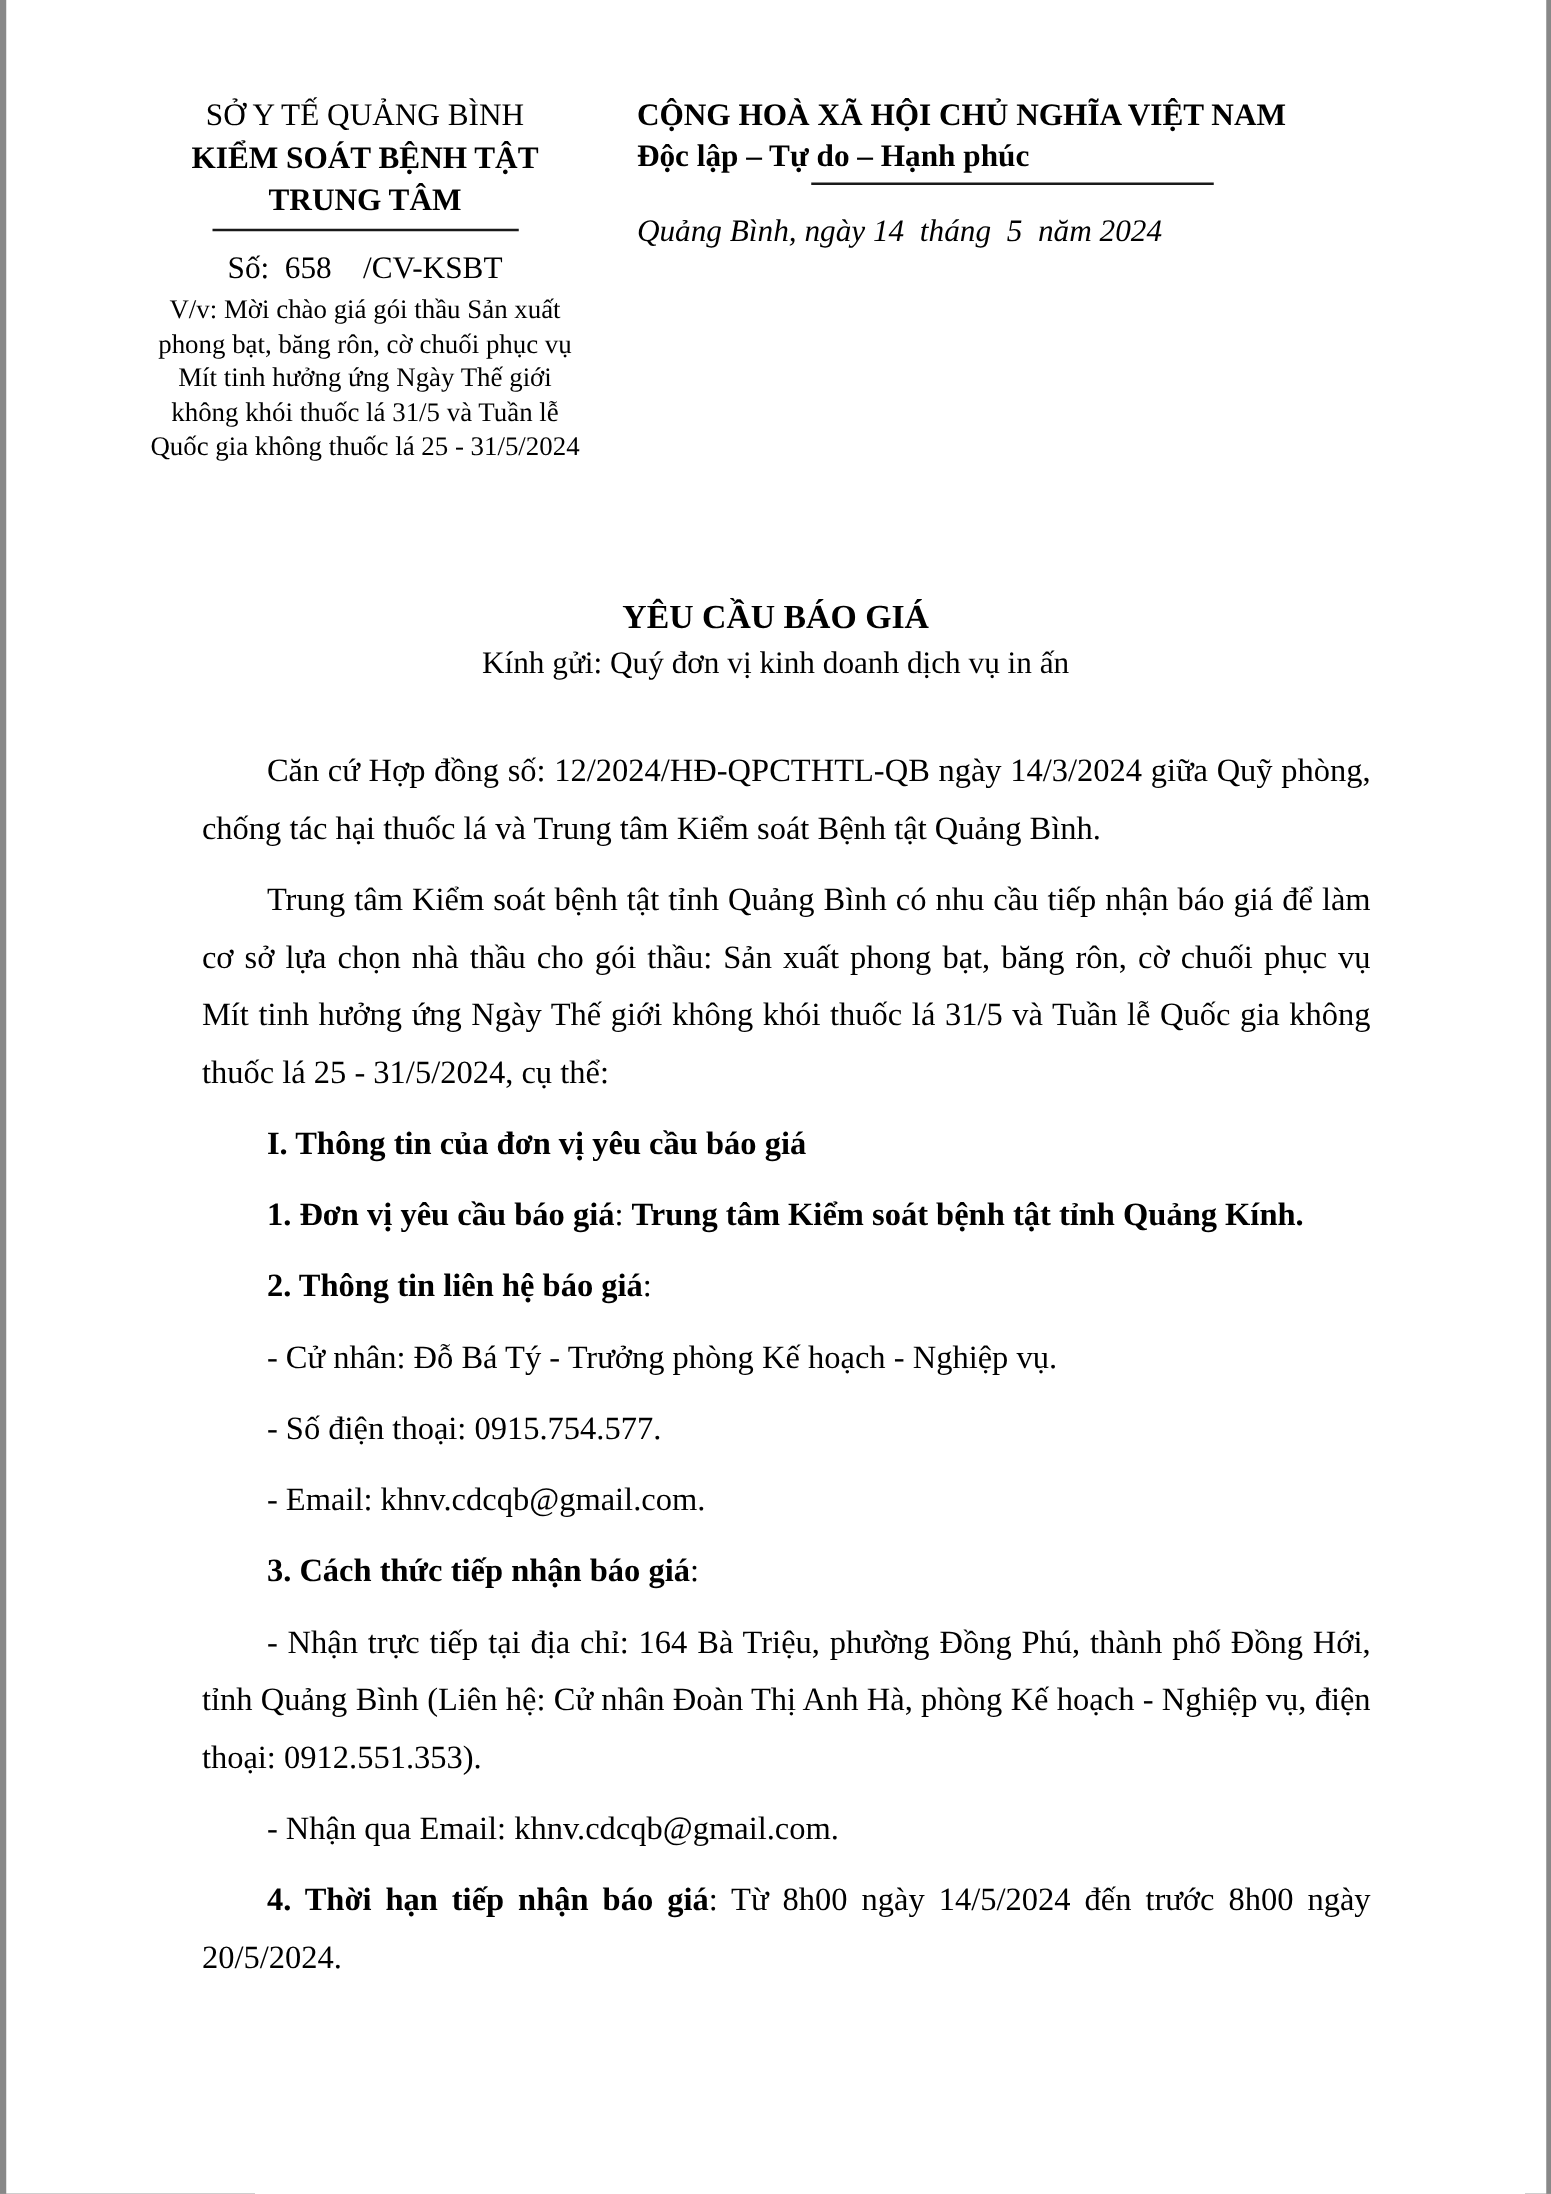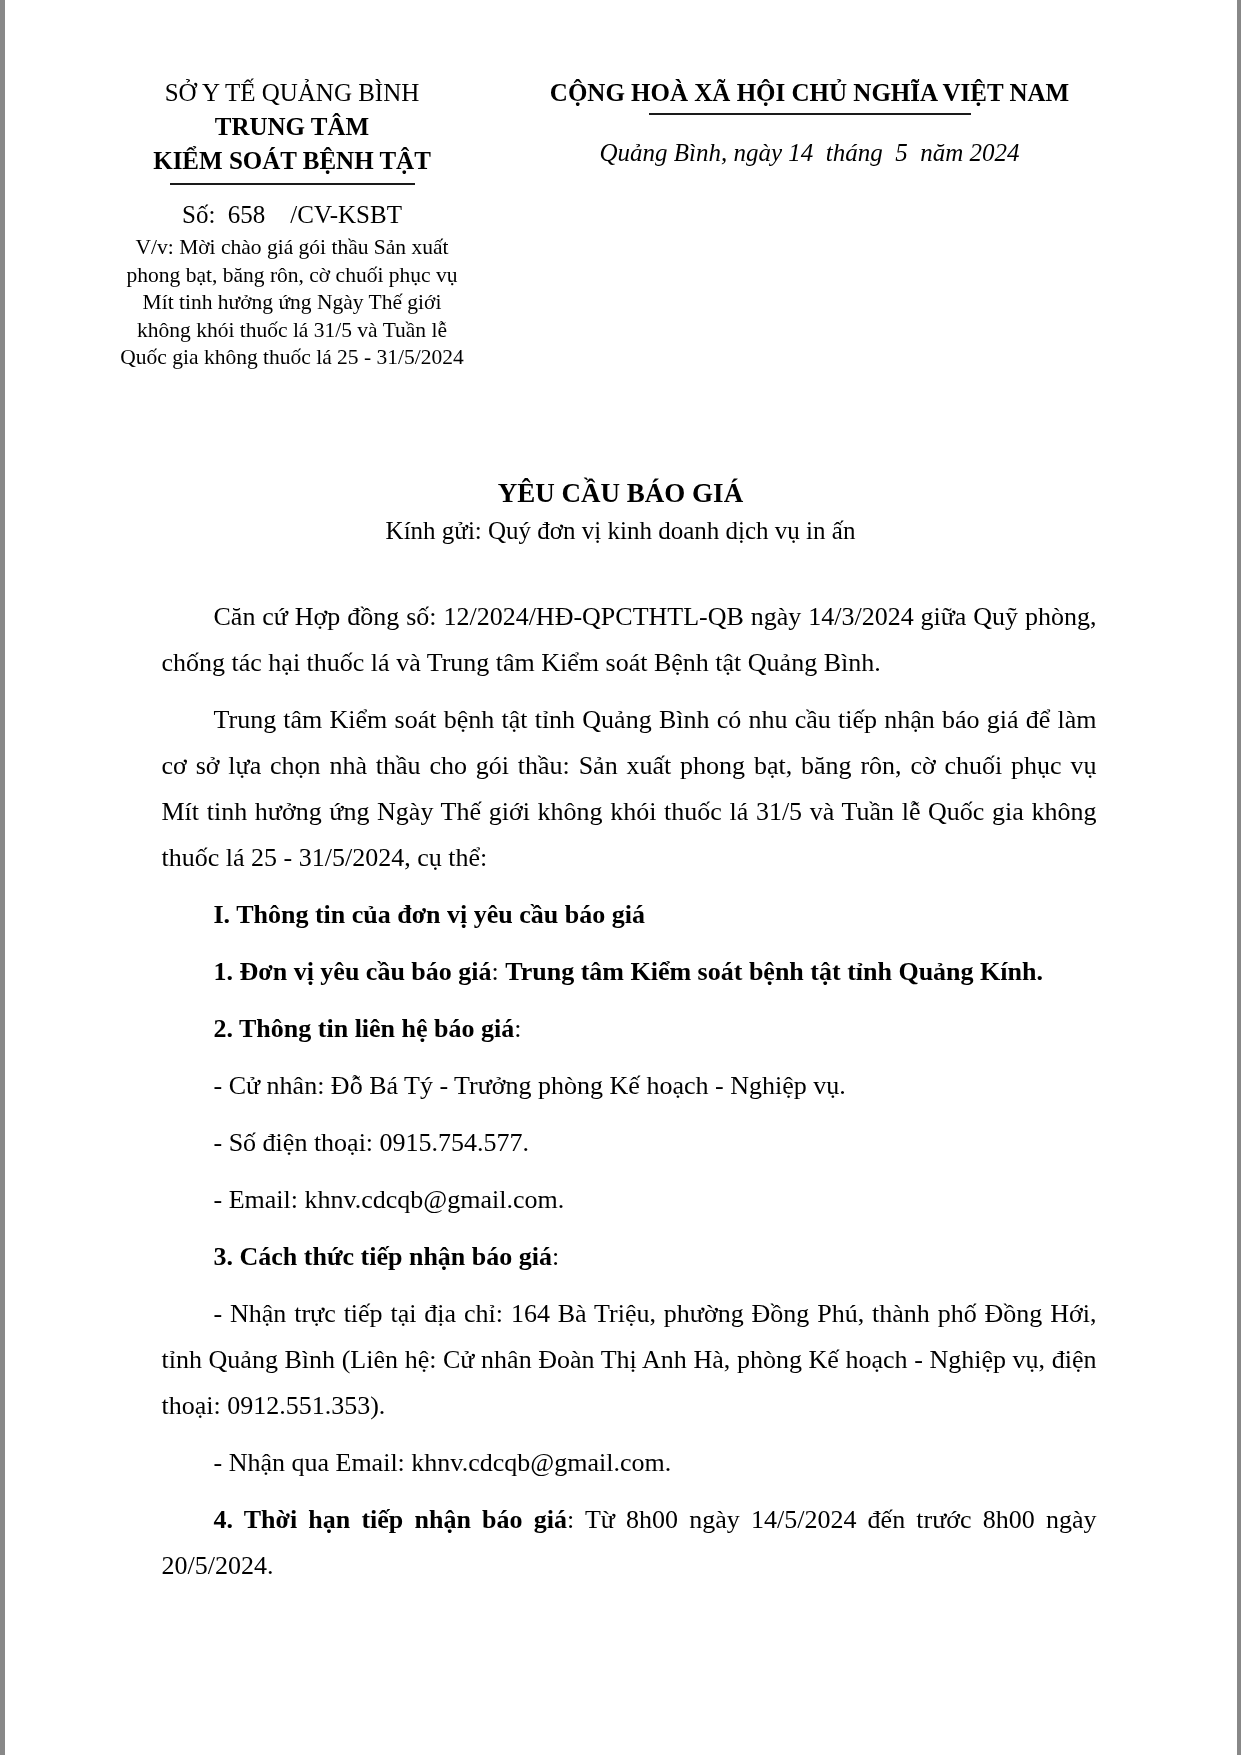--- a/index.html
+++ b/index.html
@@ -18,21 +18,21 @@
   .header { display: flex; align-items: flex-start; }
   .header-left {
     width: 385px;
     margin-left: 95px;
     text-align: center;
     flex-shrink: 0;
   }
   .header-right {
     width: 600px;
     margin-left: 25px;
-    text-align: center;
+    text-align: left;
     flex-shrink: 0;
   }
   .agency-parent { font-size: 25px; line-height: 34px; }
   .agency-name { font-size: 25px; line-height: 34px; font-weight: bold; }
   .rule-left {
     width: 245px; height: 2px; background: #1a1a1a;
     margin: 5px auto 14px auto;
   }
   .doc-number { font-size: 25px; line-height: 32px; white-space: pre-wrap; }
   .doc-subject {
@@ -66,29 +66,30 @@
 </style>
 </head>
 <body>
 
 <div class="page">
 
   <div class="header">
 
     <div class="header-left">
       <div class="agency-parent">SỞ Y TẾ QUẢNG BÌNH</div>
+      <div class="agency-name">KIỂM SOÁT BỆNH TẬT</div>
       <div class="agency-name">TRUNG TÂM</div>
-      <div class="agency-name">KIỂM SOÁT BỆNH TẬT</div>
       <div class="rule-left"></div>
       <div class="doc-number">Số:  658    /CV-KSBT</div>
       <div class="doc-subject">V/v: Mời chào giá gói thầu Sản xuất phong bạt, băng rôn, cờ chuối phục vụ Mít tinh hưởng ứng Ngày Thế giới không khói thuốc lá 31/5 và Tuần lễ Quốc gia không thuốc lá 25 - 31/5/2024</div>
     </div>
 
     <div class="header-right">
       <div class="national-title">CỘNG HOÀ XÃ HỘI CHỦ NGHĨA VIỆT NAM</div>
+      <div class="national-motto">Độc lập – Tự do – Hạnh phúc</div>
       <div class="rule-right"></div>
       <div class="place-date">Quảng Bình, ngày 14  tháng  5  năm 2024</div>
     </div>
 
   </div>
 
   <h1 class="doc-title">YÊU CẦU BÁO GIÁ</h1>
 
   <div class="salutation">Kính gửi: Quý đơn vị kinh doanh dịch vụ in ấn</div>
 

